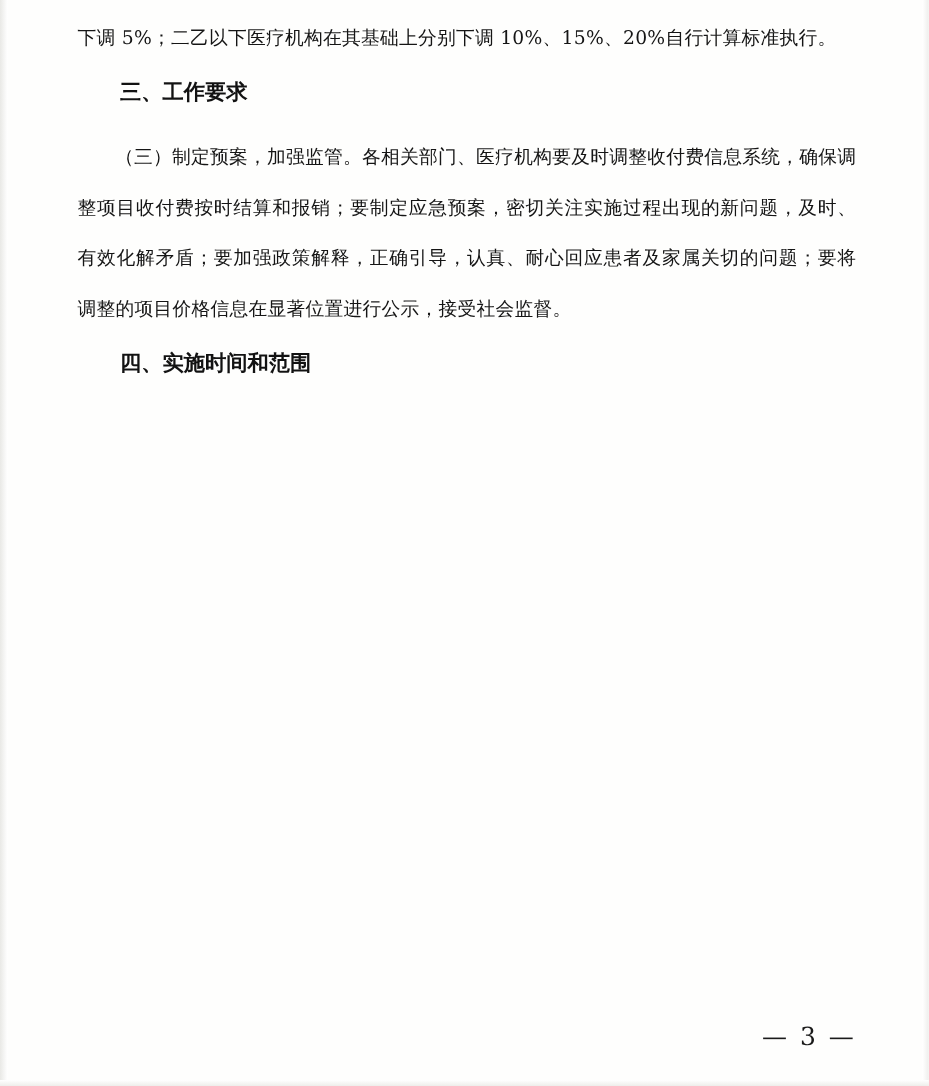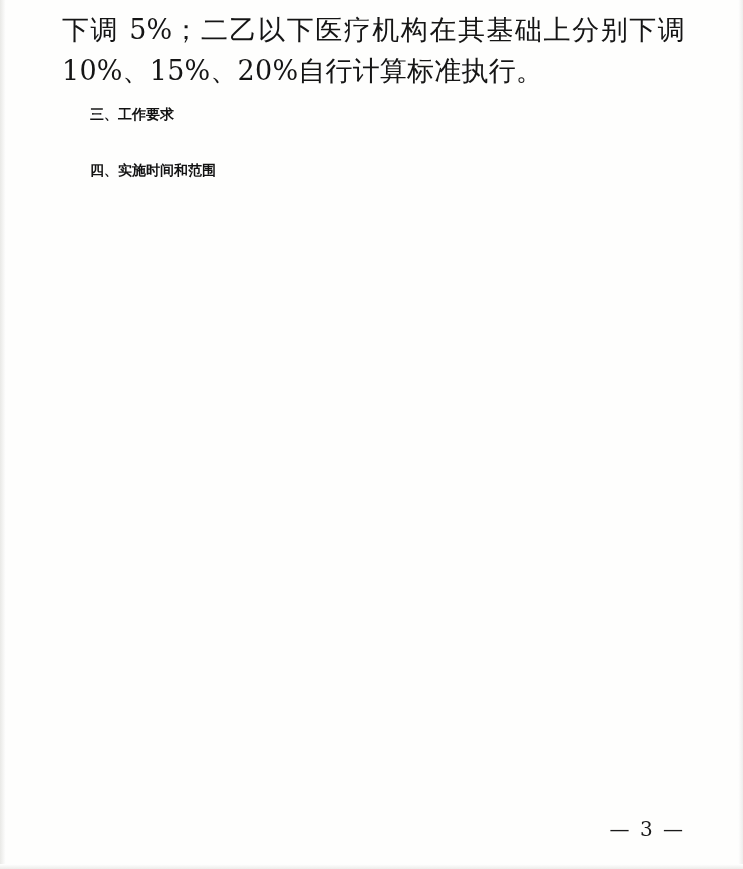--- a/index.html
+++ b/index.html
@@ -21,34 +21,34 @@
     box-sizing: border-box;
     padding: 10px 58px 0 62px;
     background: #fefefd;
   }
   .doc-body {
     position: relative;
     z-index: 2;
   }
   p.para {
     margin: 0 0 0 0;
-    font-size: 27px;
+    font-size: 15px;
     line-height: 40.5px;
     color: #151515;
     text-align: justify;
     text-justify: inter-ideograph;
     letter-spacing: 0.2px;
     font-family: "DejaVu Serif", "Liberation Serif", serif;
   }
   p.indent {
     text-indent: 2em;
   }
   p.heading {
     margin: 0;
-    font-size: 14px;
+    font-size: 17px;
     line-height: 40.5px;
     text-indent: 2em;
     font-weight: bold;
     color: #121212;
   }
   .gap-small { height: 3px; }
   .gap-med { height: 4px; }
 
   
   .stamp {
@@ -110,20 +110,21 @@
     <p class="para">下调 5%；二乙以下医疗机构在其基础上分别下调 10%、15%、20%自行计算标准执行。</p>
 
     <div class="gap-small"></div>
     <p class="heading">三、工作要求</p>
 
     <div class="gap-small"></div>
 
     <div class="gap-med"></div>
 
     <div class="gap-med"></div>
+    <p class="para indent">（三）制定预案，加强监管。各相关部门、医疗机构要及时调整收付费信息系统，确保调整项目收付费按时结算和报销；要制定应急预案，密切关注实施过程出现的新问题，及时、有效化解矛盾；要加强政策解释，正确引导，认真、耐心回应患者及家属关切的问题；要将调整的项目价格信息在显著位置进行公示，接受社会监督。</p>
 
     <div class="gap-med"></div>
     <p class="heading">四、实施时间和范围</p>
 
   </div>
 
   <div class="footer">— 3 —</div>
 
 </div>
 

